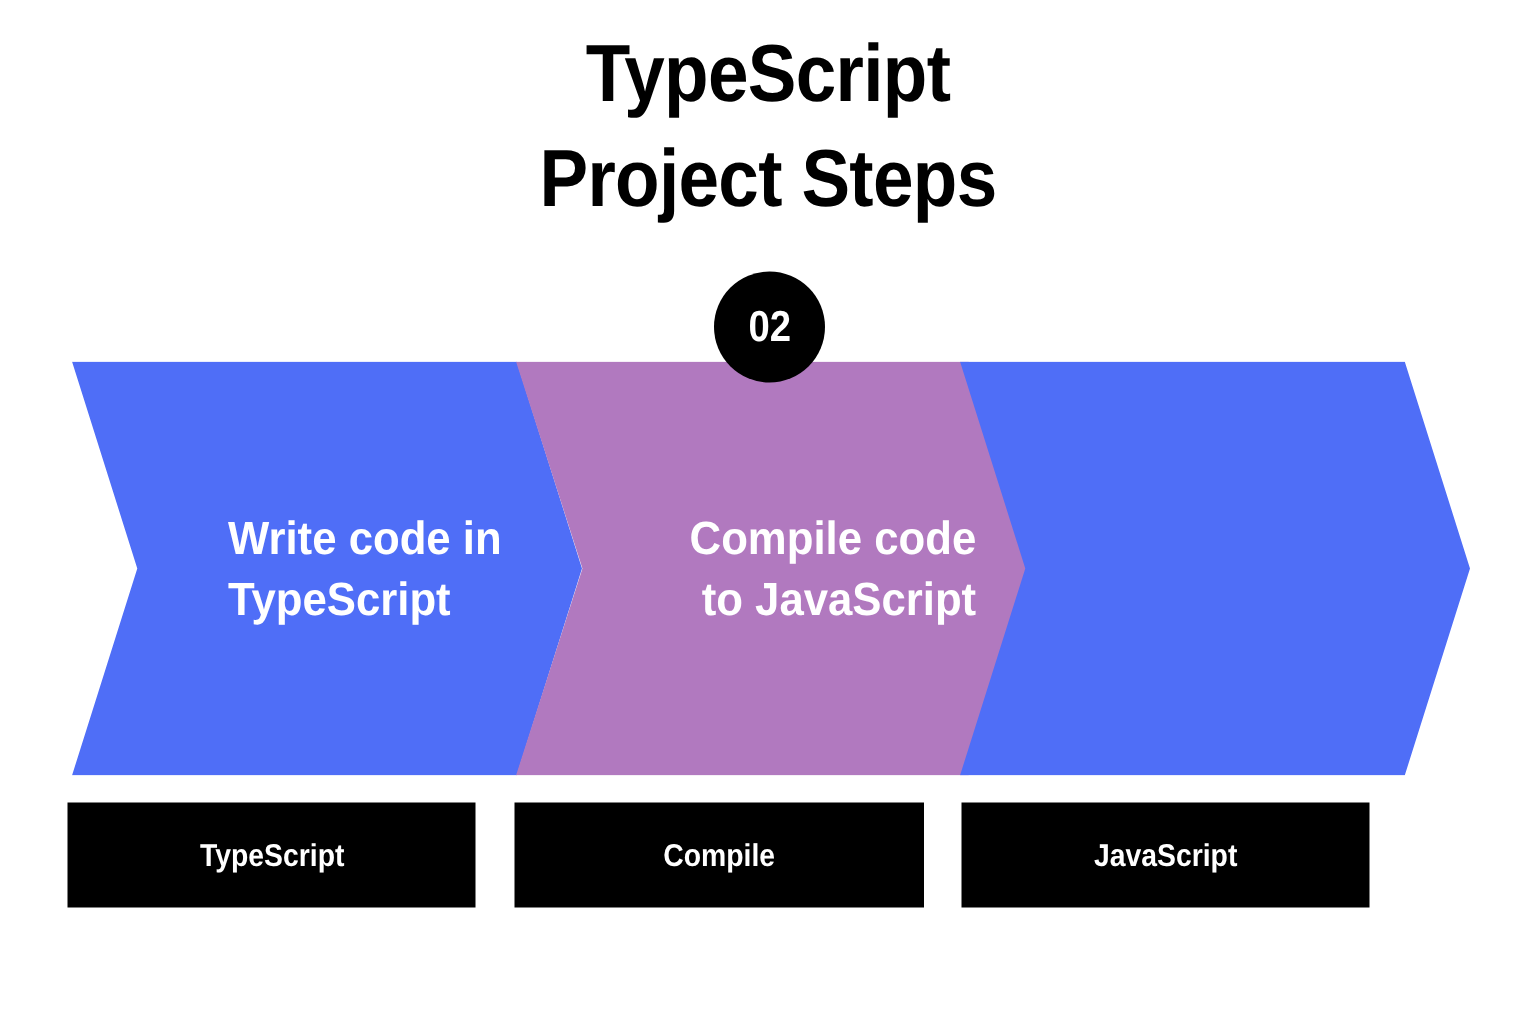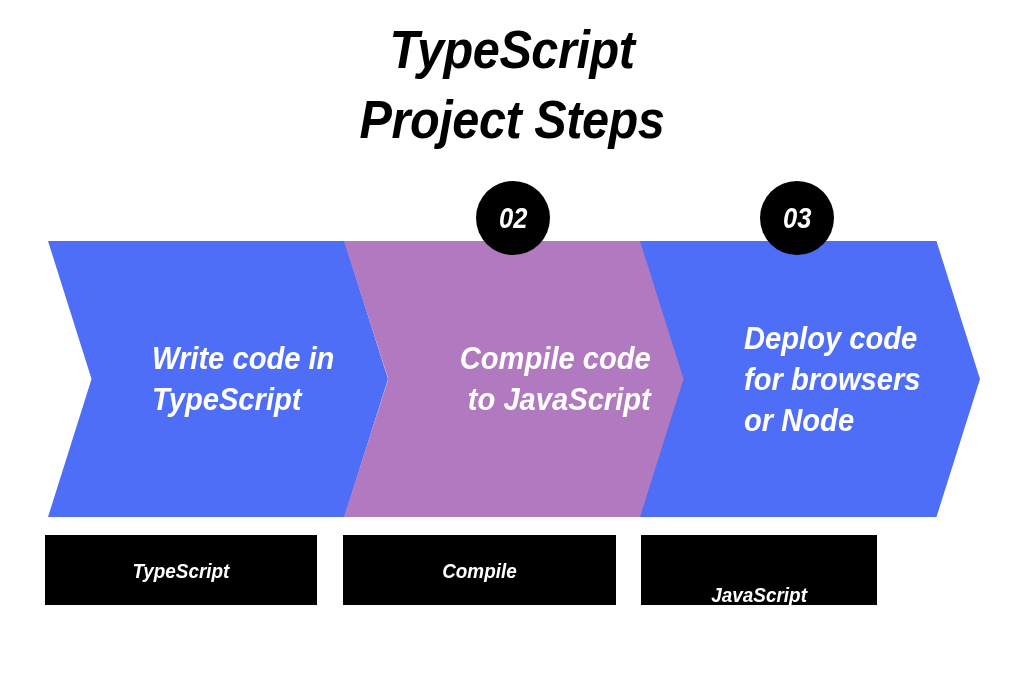--- a/index.html
+++ b/index.html
@@ -10,21 +10,20 @@
   }
   body {
     font-family: "Liberation Sans", "DejaVu Sans", sans-serif;
   }
   #canvas {
     position: relative;
     width: 1024px;
     height: 684px;
     background: #ffffff;
     overflow: hidden;
-    font-style: italic;
   }
 
   
   .title-block {
     position: absolute;
     left: 0;
     top: 14px;
     width: 1024px;
     text-align: center;
   }
@@ -136,21 +135,21 @@
   .tag-text {
     color: #ffffff;
     font-family: "Liberation Sans Narrow", "Liberation Sans", "DejaVu Sans", sans-serif;
     font-weight: 700;
     font-size: 21px;
     line-height: 21px;
     transform: scaleX(0.90);
   }
   .tag-1 { left: 45px;  width: 272px; }
   .tag-2 { left: 343px; width: 273px; }
-  .tag-3 { left: 641px; width: 236px; align-items: flex-end; }
+  .tag-3 { left: 641px; width: 272px; }
 </style>
 </head>
 <body>
 
 <div id="canvas">
 
   <div class="title-block">
     <span class="title-line">TypeScript</span>
     <span class="title-line">Project Steps</span>
   </div>
@@ -168,32 +167,24 @@
     </div>
 
     <div class="chev-label pos-1">
       <span>Write code in
 TypeScript</span>
     </div>
     <div class="chev-label pos-2">
       <span>Compile code
 to JavaScript</span>
     </div>
-    <div class="chev-label pos-3">
-      <span>Deploy code
-for browsers
-or Node</span>
-    </div>
   </div>
 
   <div class="badge badge-2">
     <span class="badge-num">02</span>
-  </div>
-  <div class="badge badge-3">
-    <span class="badge-num">03</span>
   </div>
 
   <div class="tag tag-1">
     <span class="tag-text">TypeScript</span>
   </div>
   <div class="tag tag-2">
     <span class="tag-text">Compile</span>
   </div>
   <div class="tag tag-3">
     <span class="tag-text">JavaScript</span>

